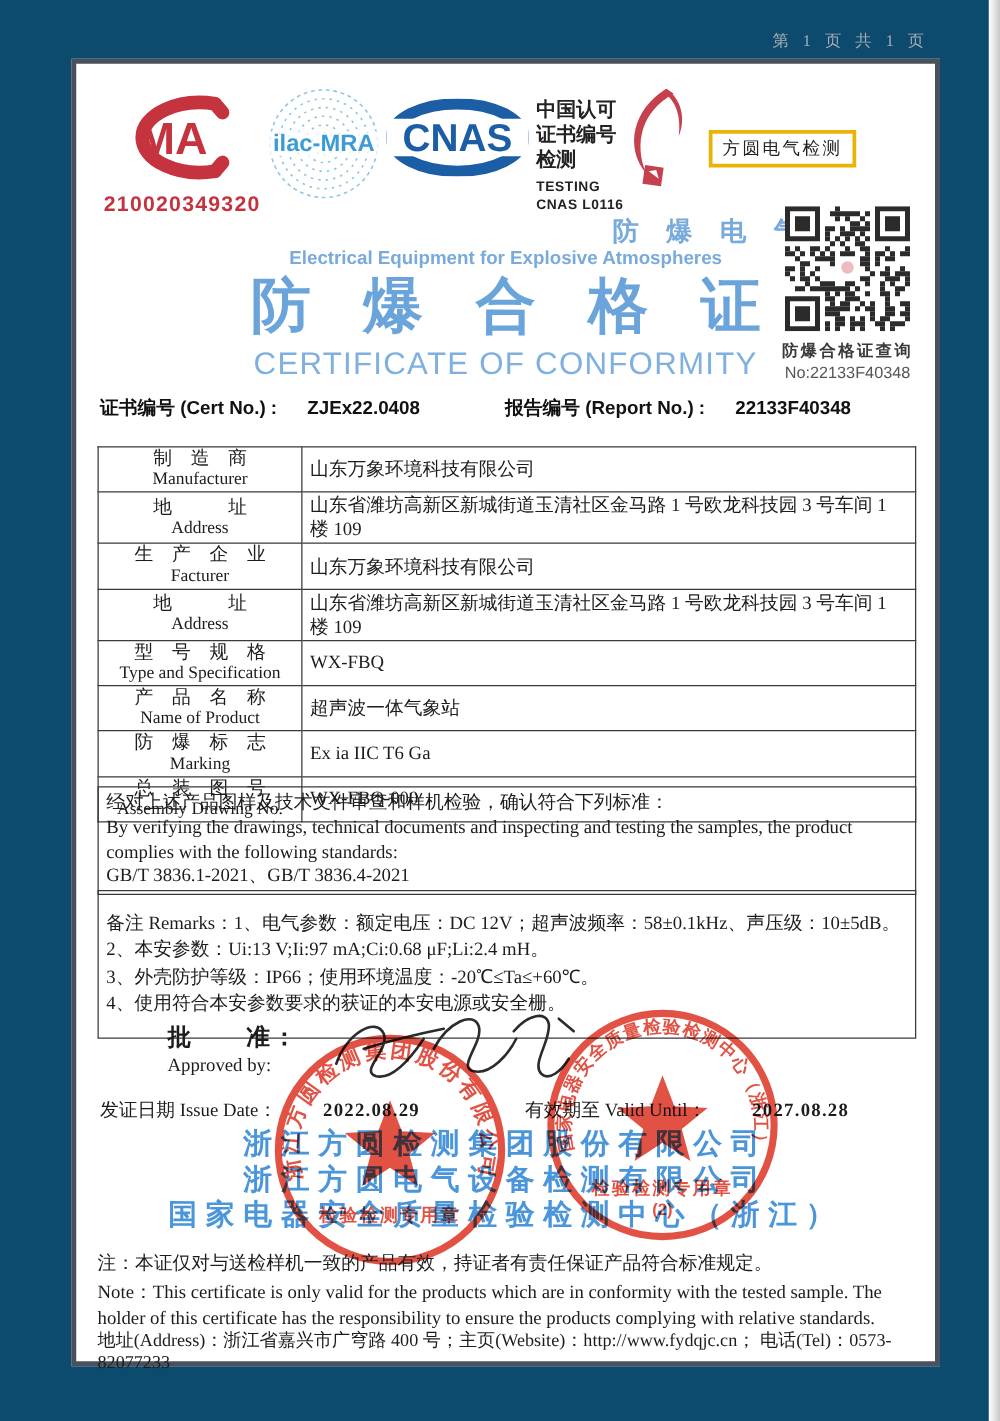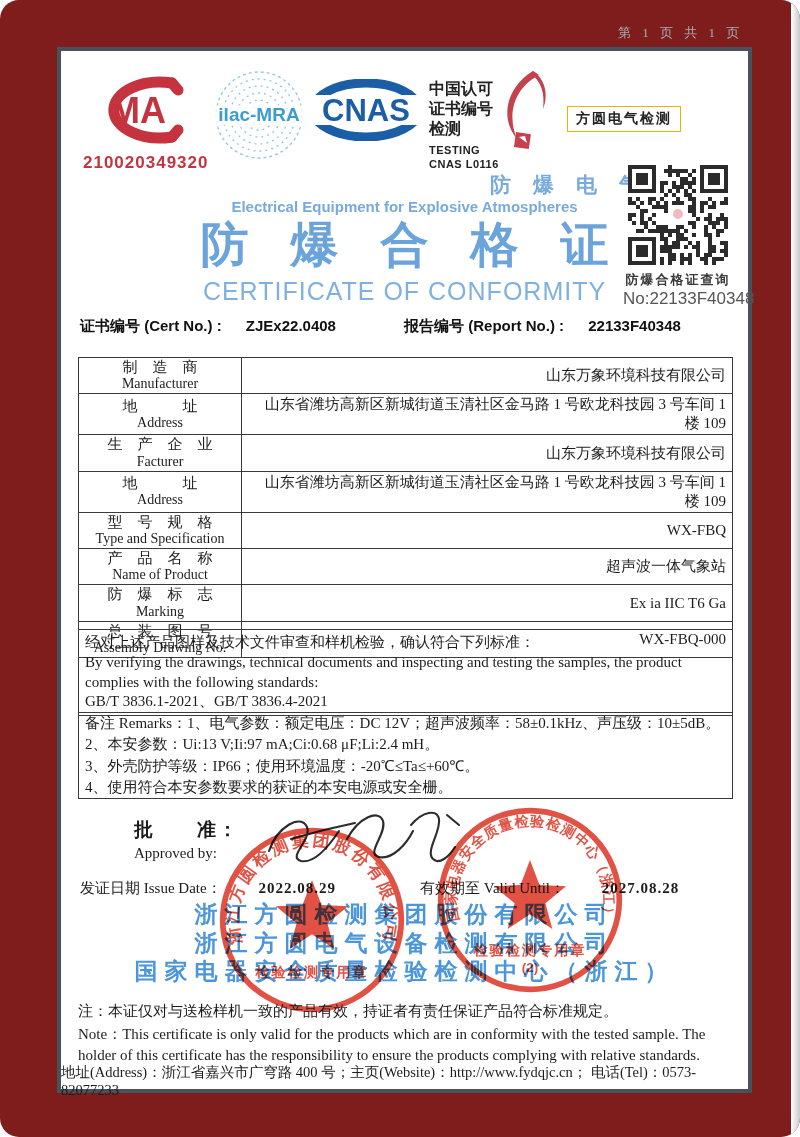--- a/index.html
+++ b/index.html
@@ -1,73 +1,73 @@
 <!DOCTYPE html>
 <html><head>
 <meta charset="utf-8">
 <style>
   html,body{margin:0;padding:0;background:#ffffff;}
-  .sheet{position:relative;width:800px;height:1137px;background:#7f1d1d;overflow:hidden;
-         font-family:"Liberation Serif",serif;color:#1c1c1c;border-radius:19px;}
+  .sheet{position:relative;width:800px;height:1137px;background:#0c4a6e;overflow:hidden;
+         font-family:"Liberation Serif",serif;color:#1c1c1c;}
   .scan-edge{position:absolute;right:0;top:0;width:9px;height:100%;
              background:linear-gradient(to right,#ffffff,#c9c9c9);}
   .page-num{position:absolute;top:24px;left:618px;font-size:13px;color:#a7adb4;
             letter-spacing:4px;font-family:"Liberation Serif",serif;}
   .frame{position:absolute;left:57px;top:47px;width:695px;height:1046px;
          border:4px solid #49525c;box-sizing:border-box;background:#ffffff;}
 
   
   .logo-cma{position:absolute;left:22px;top:22px;width:110px;text-align:center;}
   .cma-num{font-size:17px;font-weight:bold;color:#c5333f;font-family:"Liberation Sans",sans-serif;
            letter-spacing:1px;margin-top:2px;}
   .logo-ilac{position:absolute;left:152px;top:18px;width:92px;height:92px;}
   .logo-cnas{position:absolute;left:248px;top:28px;display:flex;align-items:flex-start;}
   .cnas-side{margin-left:6px;font-family:"Liberation Sans",sans-serif;color:#222;}
   .cnas-cn{font-size:16px;font-weight:bold;line-height:1.25;}
   .cnas-sub{font-size:11px;font-weight:bold;line-height:1.3;margin-top:4px;letter-spacing:0.5px;}
   .logo-fy{position:absolute;left:438px;top:18px;display:flex;align-items:center;}
-  .fy-label{margin-left:10px;margin-top:14px;font-size:14px;font-weight:bold;color:#222;
-            border:1px solid #eab308;padding:3px 8px;letter-spacing:2px;}
+  .fy-label{margin-left:10px;margin-top:14px;font-size:14px;font-weight:normal;color:#222;
+            border:3px solid #eab308;padding:3px 8px;letter-spacing:2px;}
 
   
   .t-cn-small{position:absolute;left:0;top:120px;width:100%;text-align:right;color:#79aadc;
               font-size:21px;font-weight:bold;letter-spacing:22px;text-indent:22px;
               font-family:"Liberation Sans",sans-serif;}
   .t-en-small{position:absolute;left:0;top:147px;width:100%;text-align:center;color:#79aadc;
               font-size:15px;font-weight:bold;font-family:"Liberation Sans",sans-serif;}
   .t-cn-big{position:absolute;left:0;top:162px;width:100%;text-align:center;color:#6ba4db;
             font-size:48px;font-weight:bold;letter-spacing:42px;text-indent:42px;
             font-family:"Liberation Sans",sans-serif;}
   .t-en-big{position:absolute;left:0;top:226px;width:100%;text-align:center;color:#7fb0de;
             font-size:25px;font-family:"Liberation Sans",sans-serif;letter-spacing:1px;}
 
   
   .qr-block{position:absolute;left:562px;top:114px;width:110px;text-align:center;}
   .qr-cap{font-size:13px;font-weight:bold;color:#3a3a3a;letter-spacing:2px;margin-top:2px;}
-  .qr-no{font-size:17px;color:#555;font-family:"Liberation Sans",sans-serif;}
+  .qr-no{font-size:13px;color:#555;font-family:"Liberation Sans",sans-serif;}
 
   
   .cert-line{position:absolute;left:19px;top:266px;width:656px;font-size:15px;font-weight:bold;
              font-family:"Liberation Sans",sans-serif;color:#111;}
   .cert-line .grp{display:inline-block;}
   .cert-line .v{font-weight:bold;margin-left:20px;}
   .cert-line .grp2{margin-left:64px;}
 
   
   table.ptable{position:absolute;left:17px;top:306px;width:655px;border-collapse:collapse;}
   table.ptable td{border:1px solid #3a3a3a;font-size:15px;padding:1px 6px;height:32px;}
   td.lab{width:150px;text-align:center;line-height:1.15;}
   td.lab .en{font-size:14px;}
-  td.val{padding-left:14px;text-align:right;}
+  td.val{padding-left:14px;}
 
   
   .stdbox{position:absolute;left:17px;top:578px;width:641px;border:1px solid #3a3a3a;
           padding:3px 6px;font-size:15px;line-height:1.32;}
   .rembox{position:absolute;left:17px;top:661px;width:641px;border:1px solid #3a3a3a;
-          padding:0 6px;font-size:15px;line-height:1.42;}
+          padding:16px 6px;font-size:15px;line-height:1.42;}
 
   
   .approve{position:absolute;left:73px;top:766px;}
   .approve .cn{font-size:19px;font-weight:bold;letter-spacing:2px;}
   .approve .en{font-size:15px;margin-top:2px;}
   .signature{position:absolute;left:190px;top:748px;}
   .dates{position:absolute;left:19px;top:828px;width:656px;font-size:15px;}
   .dates .v{font-weight:bold;margin-left:33px;letter-spacing:1px;}
   .dates .right{position:absolute;left:340px;top:0;}
 
@@ -77,21 +77,21 @@
   .issuers div{font-size:23px;letter-spacing:7px;line-height:28.5px;}
 
   
   .stamp{position:absolute;mix-blend-mode:multiply;opacity:0.88;}
   .stamp-left{left:156px;top:774px;}
   .stamp-right{left:374px;top:754px;}
 
   
   .notes{position:absolute;left:17px;top:950px;width:650px;font-size:15px;line-height:1.35;}
   .notes .cn{margin-bottom:3px;}
-  .footer-line{position:absolute;left:0;top:1012px;width:655px;font-size:14.5px;}
+  .footer-line{position:absolute;left:17px;top:1012px;width:655px;font-size:14.5px;}
 </style>
 </head>
 <body>
 
 <div class="sheet">
 
   <div class="page-num">第 1 页 共 1 页</div>
 
   <div class="frame">
 

